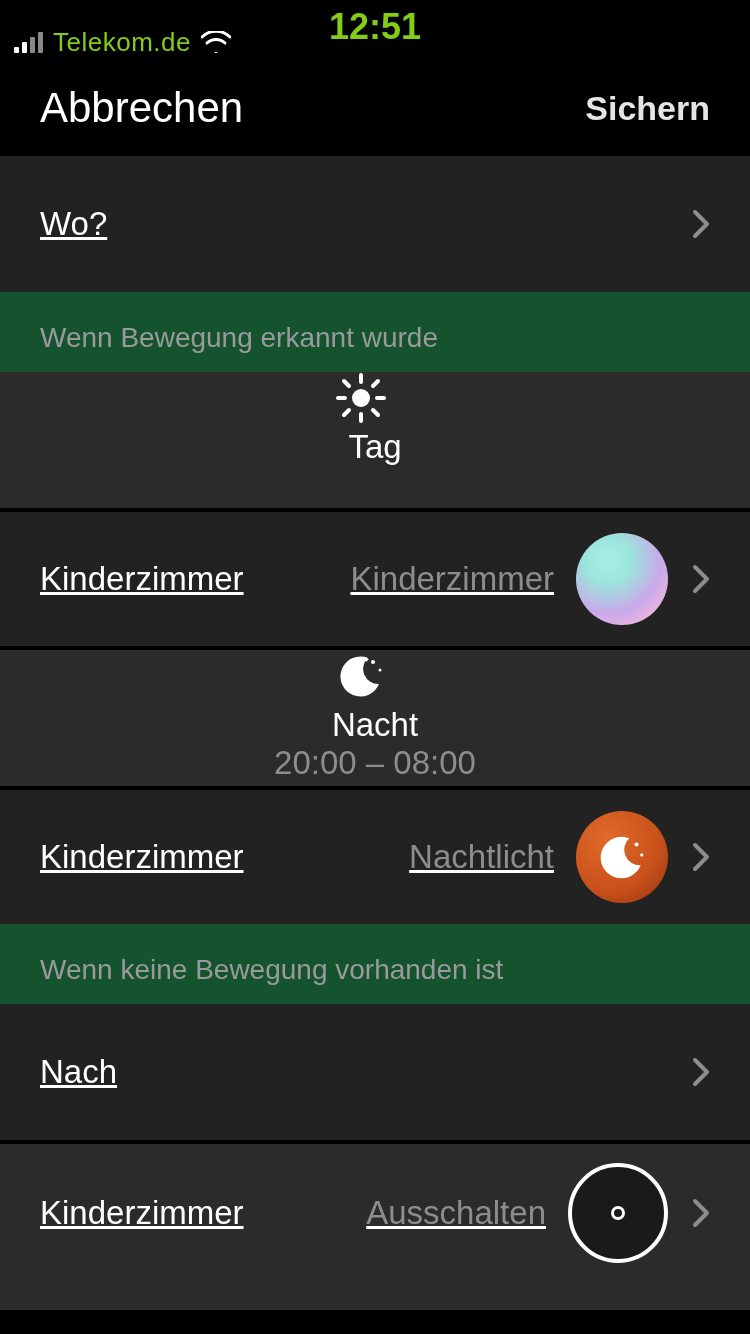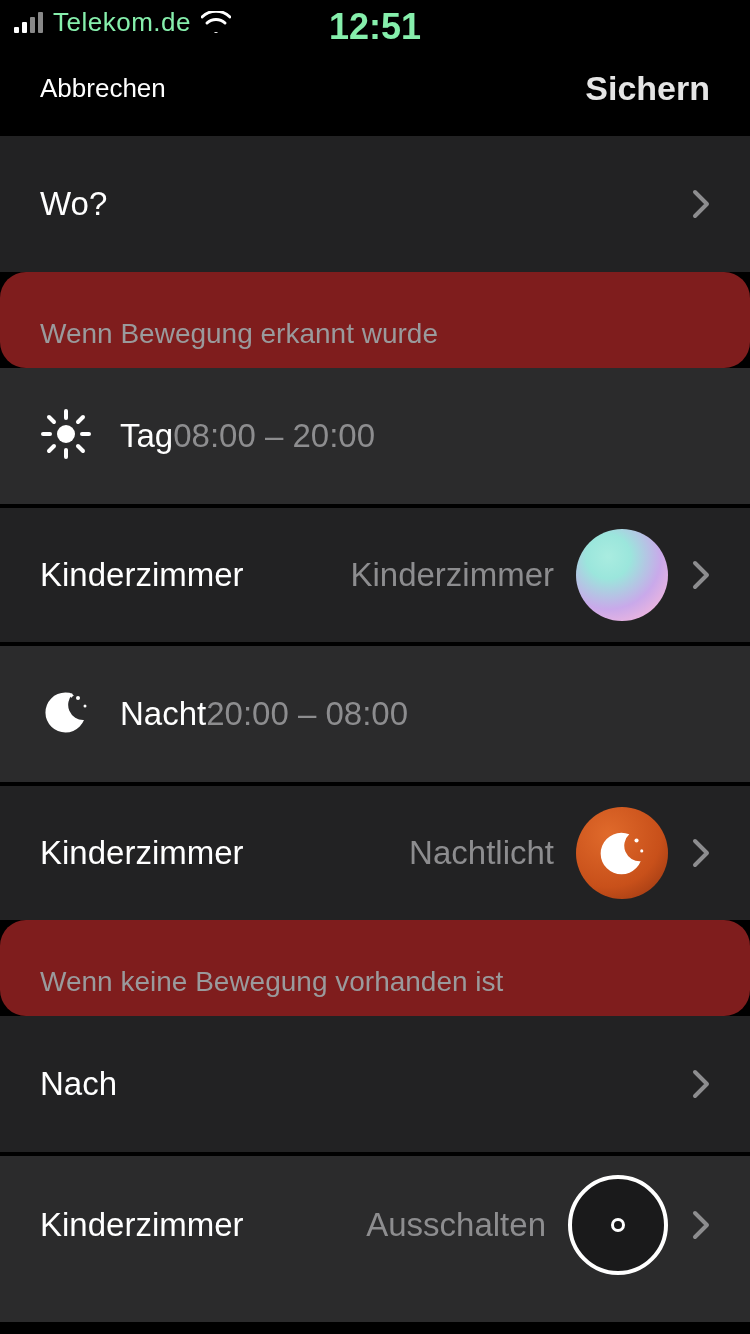--- a/index.html
+++ b/index.html
@@ -13,21 +13,22 @@
   }
 
   
   .status-bar {
     height: 44px;
     display: flex;
     align-items: center;
     justify-content: space-between;
     padding: 0 14px 0 14px;
     font-size: 26px;
-    color: #86efac;
+    color: #84cc16;
+    margin-top: 20px;
   }
   .status-left, .status-right { display: flex; align-items: center; gap: 10px; }
   .signal-bars { display: flex; align-items: flex-end; gap: 3px; height: 22px; }
   .signal-bars span { width: 5px; background:#888; border-radius:1px; }
   .signal-bars span.on { background:#fff; }
   .b1{height:6px}.b2{height:11px}.b3{height:16px}.b4{height:21px}
   .carrier { font-size: 26px; font-weight: 400; letter-spacing: .5px; }
   .wifi svg, .loc svg { display:block; }
   .clock { font-size: 36px; font-weight: 600; position:absolute; left:50%; transform:translateX(-50%); top:6px;}
   .battery-pct { font-size: 26px; font-weight: 400; }
@@ -40,50 +41,51 @@
     background:#fff; border-radius:0 2px 2px 0;
   }
   .battery-fill{ background:#fff; height:100%; border-radius:2px; width:95%; }
 
   
   .nav {
     height: 88px;
     display:flex; align-items:center; justify-content:space-between;
     padding: 0 40px;
   }
-  .nav-left { font-size: 26px; color:#fff; font-weight:400; }
+  .nav-left { font-size: 42px; color:#fff; font-weight:400; }
   .nav-right { font-size: 34px; color:#e5e5e5; font-weight:700; }
   .row {
     background:#222223;
     display:flex; align-items:center;
     padding: 2px 40px;
     height: 136px;
+    text-decoration: underline;
   }
   .row.tight { height: 134px; }
   .row .label { font-size: 33px; color:#fff; flex:0 0 auto; }
   .row .spacer { flex:1 1 auto; }
   .row .value { font-size: 33px; color:#8d8d8f; }
   .row .chev { margin-left: 24px; flex:0 0 auto; }
   .chev svg { display:block; }
 
   .section-header {
-    background:#7f1d1d;
-    height: 96px;
+    background:#14532d;
+    height: 80px;
     display:flex; align-items:flex-end;
     padding: 0 40px 18px 40px;
     font-size: 28px;
     color:#9a9a9c;
-    border-radius:26px;
   }
 
   .sub-row {
     background:#2b2b2c;
     display:flex; align-items:center;
     padding: 0 40px;
     height: 136px;
+    flex-direction: column;
   }
   .sub-row .icon-slot { width: 80px; display:flex; align-items:center; }
   .sub-row .label { font-size: 33px; color:#fff; }
   .sub-row .value { font-size: 33px; color:#8d8d8f; }
 
   .divider { height: 4px; background:#000; }
 
   
   .scene-circle {
     width: 92px; height: 92px; border-radius: 50%;
@@ -163,21 +165,20 @@
           <line x1="9" y1="9" x2="14" y2="14"></line>
           <line x1="38" y1="38" x2="43" y2="43"></line>
           <line x1="9" y1="43" x2="14" y2="38"></line>
           <line x1="38" y1="14" x2="43" y2="9"></line>
         </g>
       </svg>
     </span>
   </div>
   <div class="label">Tag</div>
   <div class="spacer"></div>
-  <div class="value">08:00 – 20:00</div>
 </div>
 
 <div class="divider"></div>
 
 <div class="row tight">
   <div class="label">Kinderzimmer</div>
   <div class="spacer"></div>
   <div class="value">Kinderzimmer</div>
   <div class="scene-circle scene-gradient"></div>
   <div class="chev">

